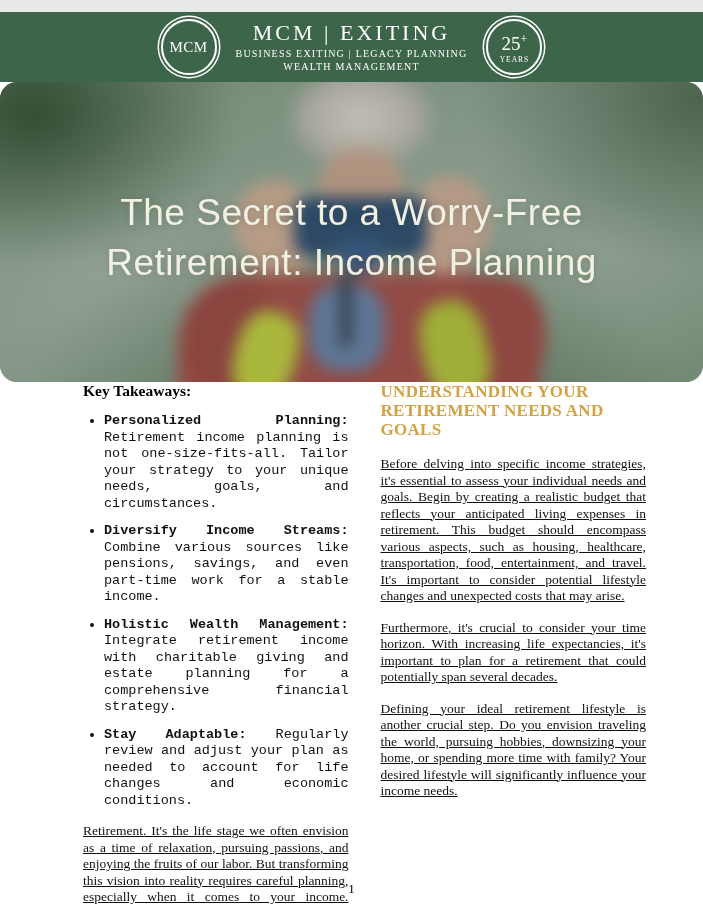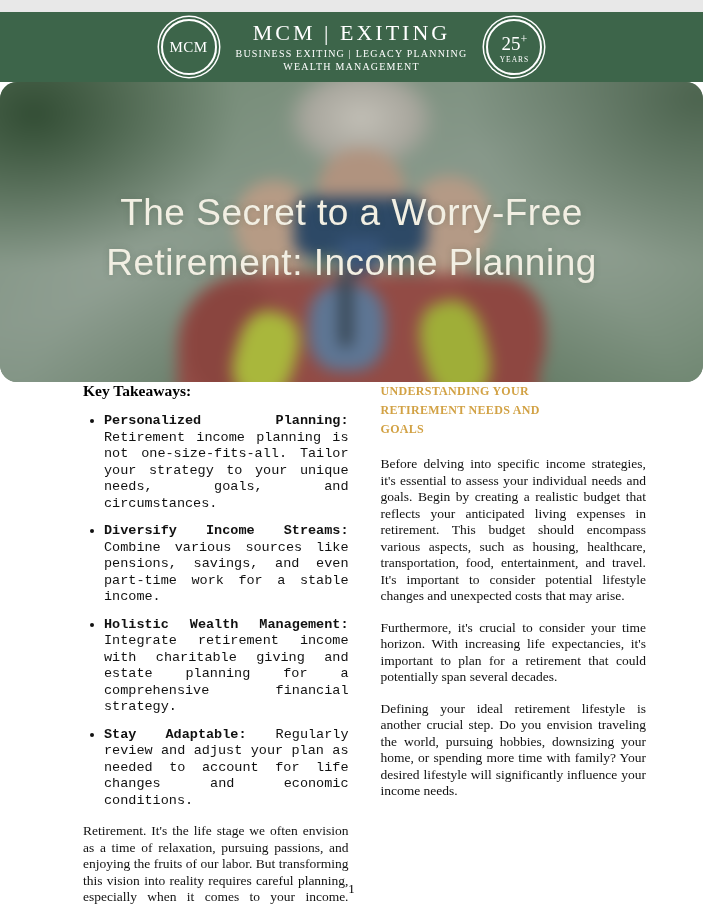--- a/index.html
+++ b/index.html
@@ -65,24 +65,24 @@
     text-shadow:0 0 6px rgba(60,80,60,.25);
   }
 
   
   .content { display:flex; gap:32px; padding:0 57px 0 83px; }
   .col { flex:1 1 0; min-width:0; }
   .col-left h2 { font-size:15.5px; font-weight:bold; color:#000; margin-bottom:2px; }
   .takeaways { list-style:disc; padding-left:21px; margin-top:13px; }
   .takeaways li { font-size:13.5px; line-height:16.5px; text-align:justify; margin-bottom:11px;font-family:Liberation Mono, monospace; }
   .lead { font-weight:bold; }
-  .para { font-size:13.5px; line-height:16.5px; text-align:justify; margin-bottom:15px; }
+  .para { font-size:13.5px; line-height:16.5px; text-align:justify; margin-bottom:15px;text-decoration:underline; }
   .col-left .para { margin-top:14px; }
   .col-right h2 {
-    font-size:12px; font-weight:bold; color:#d2a245;
+    font-size:17px; font-weight:bold; color:#d2a245;
     line-height:19px; letter-spacing:.3px; margin-bottom:17px;
   }
 
   
   .page-number {
     position:absolute; left:0; right:0; bottom:22px;
     text-align:center; font-size:13px; color:#000;
   }
 </style>
 </head>

